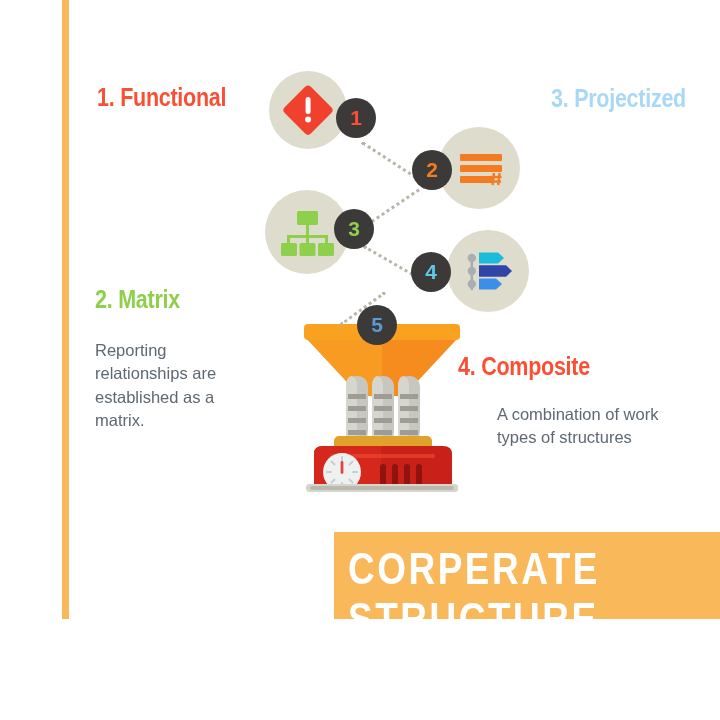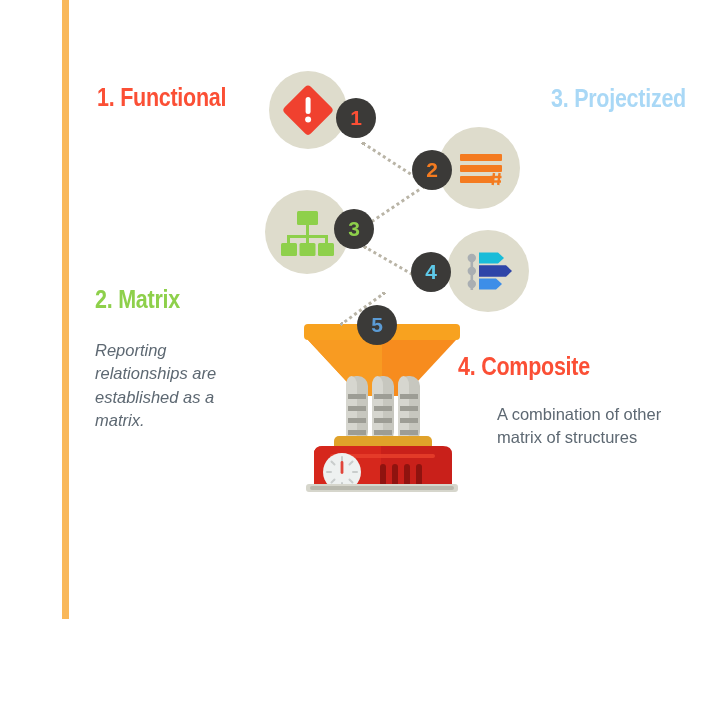--- a/index.html
+++ b/index.html
@@ -50,21 +50,21 @@
     position: absolute;
     font-family: "Liberation Sans", sans-serif;
     font-size: 16.5px;
     line-height: 1.42;
     color: #5d6872;
   }
 
   #h-functional  { left: 97px;  top: 84px;  color: #fb4f35; }
   #p-functional  { left: 97px;  top: 121px; width: 150px; }
   #h-matrix      { left: 95px;  top: 286px; color: #8ed04b; }
-  #p-matrix      { left: 95px;  top: 339px; width: 165px; font-style: italic; }
+  #p-matrix      { left: 95px;  top: 339px; width: 165px; }
   #h-projectized { left: 551px; top: 85px;  color: #a9d8f6; }
   #p-projectized { left: 531px; top: 128px; width: 186px; }
   #h-composite   { left: 458px; top: 353px; color: #fb4f35; }
   #p-composite   { left: 497px; top: 403px; width: 200px; }
 
   
   .disc {
     position: absolute;
     border-radius: 50%;
     background: #dedccc;
@@ -154,21 +154,21 @@
   <div class="rule-bottom" style="background: rgb(249, 184, 90);"></div>
 
   <div class="heading" id="h-functional" style="color: rgb(251, 79, 53);">1. Functional</div>
 
   <div class="heading" id="h-matrix" style="color: rgb(142, 208, 75);">2. Matrix</div>
   <div class="para" id="p-matrix">Reporting relationships are established as a matrix.</div>
 
   <div class="heading" id="h-projectized" style="color: rgb(169, 216, 246);">3. Projectized</div>
 
   <div class="heading" id="h-composite" style="color: rgb(251, 79, 53);">4. Composite</div>
-  <div class="para" id="p-composite">A combination of other matrix of structures</div>
+  <div class="para" id="p-composite">A combination of work types of structures</div>
 
   <div class="connector" id="conn12"></div>
   <div class="connector" id="conn23"></div>
   <div class="connector" id="conn34"></div>
   <div class="connector" id="conn45"></div>
 
   <div class="disc" id="disc1">
     <svg width="78" height="78" viewBox="0 0 78 78">
       <rect x="39" y="13" width="37" height="37" rx="4" transform="rotate(45 39 13)" fill="#f0412f"></rect>
       <rect x="36.6" y="26" width="5" height="17" rx="2.5" fill="#ffffff"></rect>
@@ -274,14 +274,18 @@
     <rect x="10" y="166" width="152" height="8" rx="3" fill="#d6d6cc"></rect>
     <rect x="14" y="168" width="144" height="4" rx="2" fill="#b9b9ae"></rect>
   </svg>
 
   <div class="badge" id="badge1" style="color: rgb(251, 79, 53);">1</div>
   <div class="badge" id="badge2" style="color: rgb(244, 123, 32);">2</div>
   <div class="badge" id="badge3" style="color: rgb(142, 208, 75);">3</div>
   <div class="badge" id="badge4" style="color: rgb(94, 201, 232);">4</div>
   <div class="badge" id="badge5" style="color: rgb(91, 155, 213);">5</div>
 
+  <div id="banner" style="background: rgb(249, 184, 90);">
+    <div class="banner-line" id="banner-line1">CORPERATE</div>
+    <div class="banner-line" id="banner-line2">STRUCTURE</div>
+  </div>
 
 </div>
 
 </body></html>

